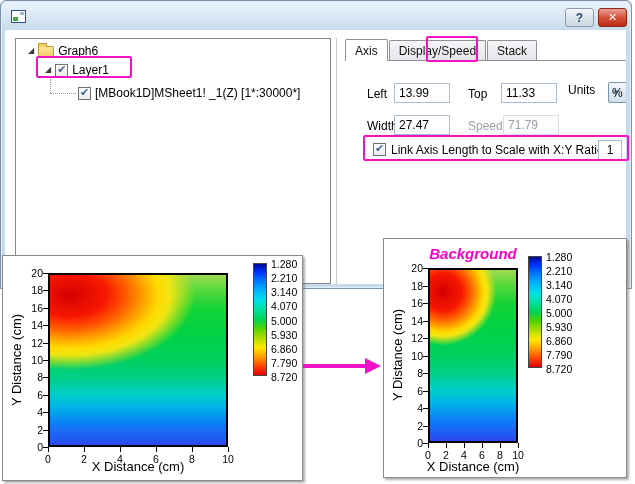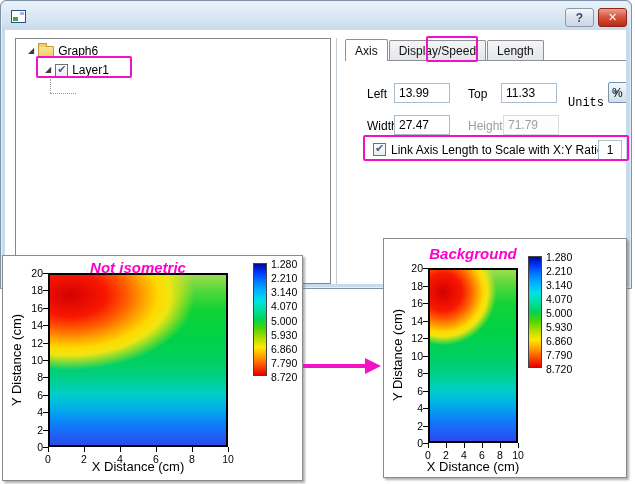--- a/index.html
+++ b/index.html
@@ -132,65 +132,68 @@
         <span class="folder-icon"></span>
         <span>Graph6</span>
       </div>
       <div class="tree-row" style="left:29px;top:24px;">
         <span class="expander">◢</span>
         <span class="checkbox checked"></span>
         <span>Layer1</span>
       </div>
       <div class="dotted-v" style="left:34px;top:40px;height:14px;"></div>
       <div class="dotted-h" style="left:34px;top:54px;width:26px;"></div>
+      <div class="tree-row" style="left:62px;top:47px;">
+        <span class="checkbox checked"></span>
+        <span>[MBook1D]MSheet1! _1(Z) [1*:30000*]</span>
+      </div>
     </div>
 
     <div class="splitter"></div>
 
     <div class="tabstrip">
       <div class="tab active">
           <span>Axis</span>
         </div>
       <div class="tab">
           <span>Display/Speed</span>
         </div>
       <div class="tab">
-          <span>Length</span>
+          <span>Stack</span>
         </div>
     </div>
 
 
     <span class="fld-label" style="left:362px;top:57px;">Left</span>
     <input class="fld" style="left: 389px; top: 53px; width: 56px;" value="13.99">
     <span class="fld-label" style="left:463px;top:57px;">Top</span>
     <input class="fld" style="left: 496px; top: 53px; width: 56px;" value="11.33">
-    <span class="fld-label" style="left:563px;top:66px;font-family:Liberation Mono, monospace;">Units</span>
+    <span class="fld-label" style="left:563px;top:53px;">Units</span>
     <div class="combo" style="left:603px;top:52px;width:34px;">
       <span>% of</span>
       <span class="arrow">▼</span>
     </div>
 
     <span class="fld-label" style="left:362px;top:89px;">Width</span>
     <input class="fld" style="left: 389px; top: 85px; width: 56px;" value="27.47">
-    <span class="fld-label disabled" style="left:463px;top:89px;">Height</span>
+    <span class="fld-label disabled" style="left:463px;top:89px;">Speed</span>
     <input class="fld disabled" style="left: 498px; top: 85px; width: 56px;" disabled="" value="71.79">
 
     <span class="checkbox checked" style="position:absolute;left:368px;top:113px;"></span>
     <span class="fld-label" style="left:386px;top:113px;">Link Axis Length to Scale with X:Y Ratio</span>
     <input class="fld ratio-input" style="left: 593px; top: 110px; width: 24px;" value="1">
   </div>
 </div>
 
 <div class="hl-box" style="left:36px;top:56px;width:96px;height:22px;"></div>
 <div class="hl-box" style="left:426px;top:36px;width:52px;height:26px;"></div>
 <div class="hl-box" style="left:363px;top:135px;width:266px;height:26px;"></div>
 
 <div class="plot-window" style="left:2px;top:255px;width:301px;height:226px;">
   <div class="plot-inner">
-    <div class="plot-title" style="left:45px;top:3px;width:180px;">Not isometric</div>
     <div class="frame" style="left:45px;top:17px;width:180px;height:174px;">
       <div class="heat heat-left"></div>
     </div>
     <div class="axis-title-x" style="left:45px;top:203px;width:180px;">X Distance (cm)</div>
     <div class="axis-title-y" style="left:13px;top:104px;">Y Distance (cm)</div>
     <div class="colorbar" style="left:250px;top:7px;height:113px;"></div>
   <div class="axis-tick" style="left: 40px; top: 191px; width: 5px; height: 1px; background: rgb(0, 0, 0); position: absolute;"></div>
       <div class="tick-label" style="left: 18px; top: 185px; width: 22px; text-align: right; position: absolute;">0</div>
       <div class="axis-tick" style="left: 40px; top: 173.6px; width: 5px; height: 1px; background: rgb(0, 0, 0); position: absolute;"></div>
       <div class="tick-label" style="left: 18px; top: 167.6px; width: 22px; text-align: right; position: absolute;">2</div>

